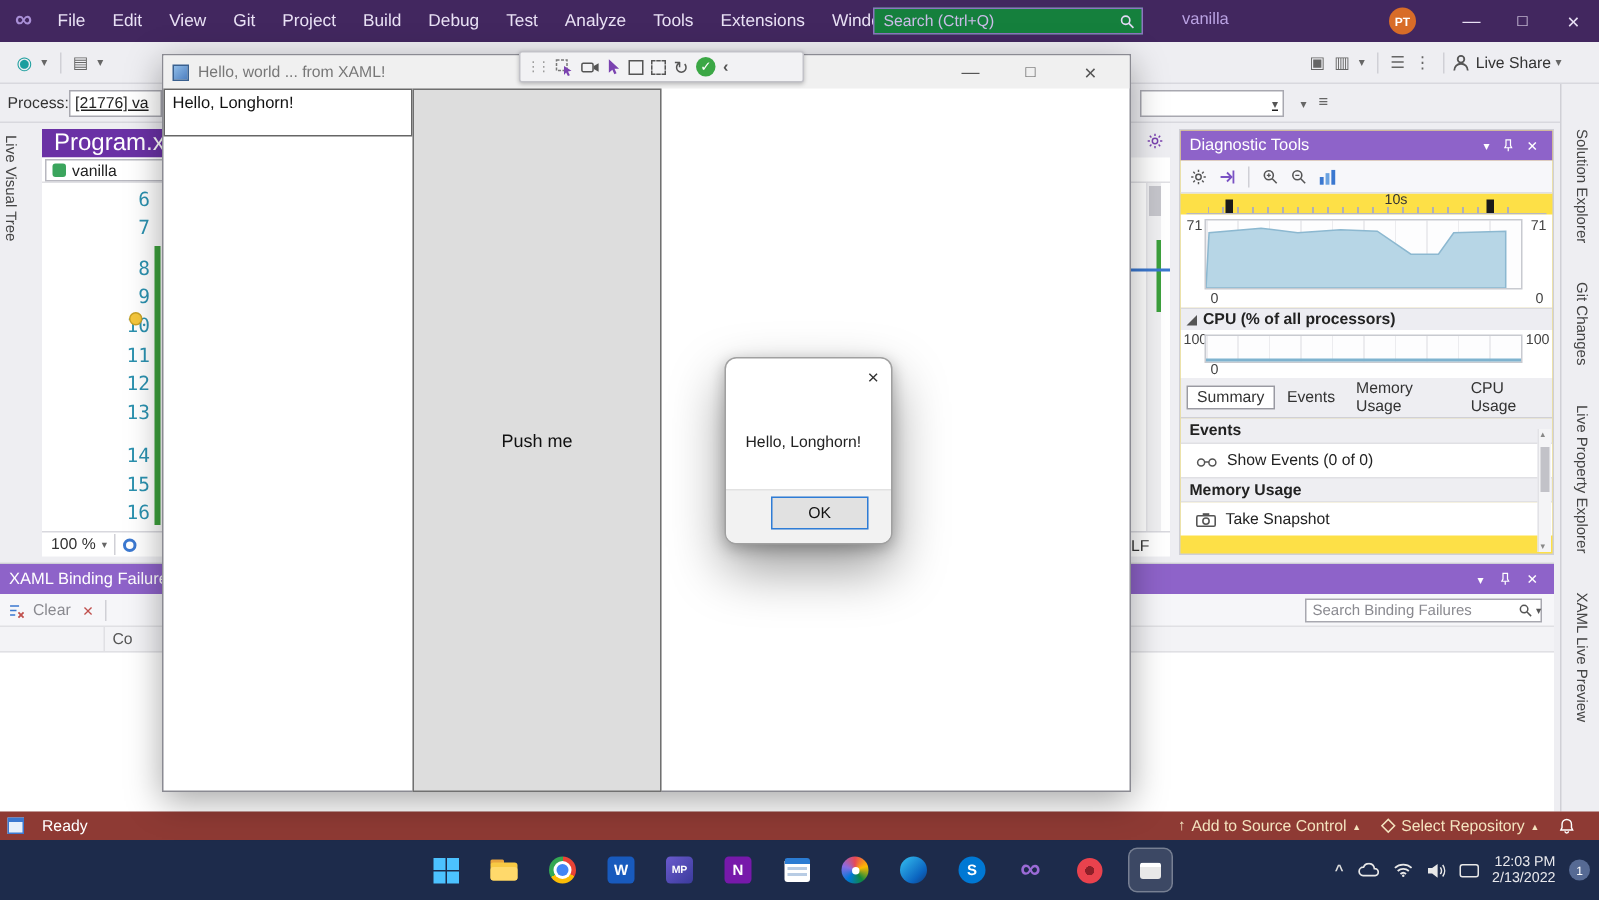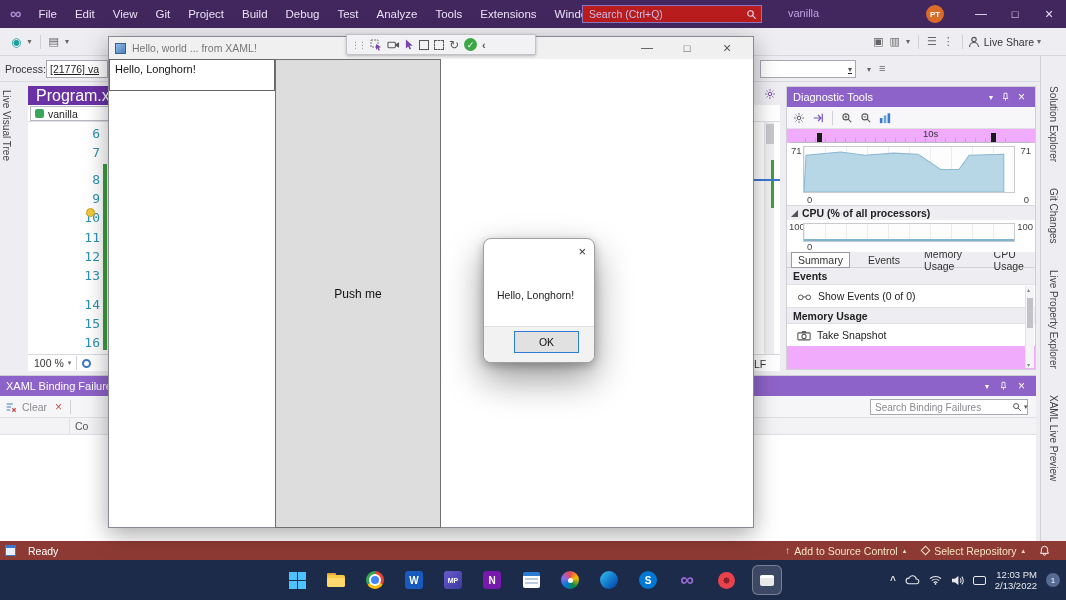--- a/index.html
+++ b/index.html
@@ -9,21 +9,21 @@
   .abs{position:absolute;}
   .flex{display:flex;align-items:center;}
   .vtext{writing-mode:vertical-rl;}
   .sep{width:1px;height:14px;background:#D0D0D6;margin:0 5px;}
   .svgico{display:inline-flex;align-items:center;justify-content:center;}
 
   
   #menubar{left:0;top:0;width:1066px;height:28px;background:#42275F;color:#E9E1F5;}
   .mitem{padding:8px 9px;font-size:11.5px;height:28px;display:flex;align-items:center;cursor:default;}
   .wctl{width:34px;height:28px;display:flex;align-items:center;justify-content:center;font-size:12px;color:#E9E1F5;}
-  #msearch{position:absolute;left:582px;top:5px;width:180px;height:18px;background:#b91c1c;border:1px solid #8D74C0;display:flex;align-items:center;}
+  #msearch{position:absolute;left:582px;top:5px;width:180px;height:18px;background:#15803d;border:1px solid #8D74C0;display:flex;align-items:center;}
   .msearch-in{flex:1;background:transparent;border:0;outline:0;font:10.5px "Liberation Sans",sans-serif;color:#E4D9F6;padding:0 6px;}
   .msearch-in::placeholder{color:#CBBCE8;}
   .bsearch-in{flex:1;background:transparent;border:0;outline:0;font:10px "Liberation Sans",sans-serif;color:#444;padding:0 4px;}
   .bsearch-in::placeholder{color:#8A8A90;}
 
   
   .tbar{background:#EEEEF2;border-bottom:1px solid #D8D8DE;}
   .tico{color:#666;font-size:11px;padding:0 3px;}
   .combo{position:absolute;height:18px;background:#fff;border:1px solid #A8A8B0;display:flex;align-items:center;padding:0 3px;font-size:10.5px;overflow:hidden;white-space:nowrap;text-decoration:underline;}
   .caret{font-size:8px;color:#555;margin-left:auto;padding-left:3px;}
@@ -175,21 +175,21 @@
 </div>
 
 <div class="abs flex" style="left:28px;top:354px;width:752px;height:17px;background:#fff;border-top:1px solid #D8D8DE;">
   <span style="padding-left:6px;font-size:10.5px;color:#333;">100 %</span>
   <span style="font-size:7px;color:#666;padding-left:4px;">▾</span>
   <span class="sep"></span>
   <span style="width:9px;height:9px;border:2px solid #3B78D0;border-radius:50%;"></span>
   <span style="position:absolute;left:726px;top:3px;font-size:10.5px;color:#333;">LF</span>
 </div>
 
-<div class="abs" style="left:786px;top:86px;width:250px;height:284px;background:#f0abfc;border:1px solid #CFCFD6;overflow:hidden;">
+<div class="abs" style="left:786px;top:86px;width:250px;height:284px;background:#fde047;border:1px solid #CFCFD6;overflow:hidden;">
   <div class="dhead">
     <span>Diagnostic Tools</span>
     <span style="flex:1;"></span>
     <span style="font-size:8px;padding:0 4px;">▾</span>
     <span class="svgico" style="padding:0 4px;">
       <svg width="9" height="10" viewBox="0 0 12 12">
           <path d="M4 1h4v5l1 2H3l1-2z" fill="none" stroke="#fff" stroke-width="1.1"></path>
           <line x1="6" y1="8" x2="6" y2="11" stroke="#fff" stroke-width="1.1"></line>
         </svg>
     </span>
@@ -260,21 +260,21 @@
 
   <div style="position:relative;height:32px;background:#fff;">
     <span class="axlbl" style="left:2px;top:1px;">100</span>
     <span class="axlbl" style="right:2px;top:1px;">100</span>
     <span class="axlbl" style="left:20px;bottom:0;">0</span>
     <div class="plot" style="left:16px;right:20px;top:3px;bottom:10px;">
       <div style="position:absolute;left:0;right:0;bottom:0;height:2px;background:#7FB3CF;"></div>
     </div>
   </div>
 
-  <div class="flex" style="height:16px;background:#EEEEF2;border-bottom:1px solid #D0D0D6;padding-left:4px;gap:12px;">
+  <div class="flex" style="height:27px;background:#EEEEF2;border-bottom:1px solid #D0D0D6;padding-left:4px;gap:2px;">
     <span class="dtab sel">Summary</span>
     <span class="dtab">Events</span>
     <span class="dtab">Memory Usage</span>
     <span class="dtab">CPU Usage</span>
   </div>
 
   <div class="dsec">
       <span>Events</span>
     </div>
 

